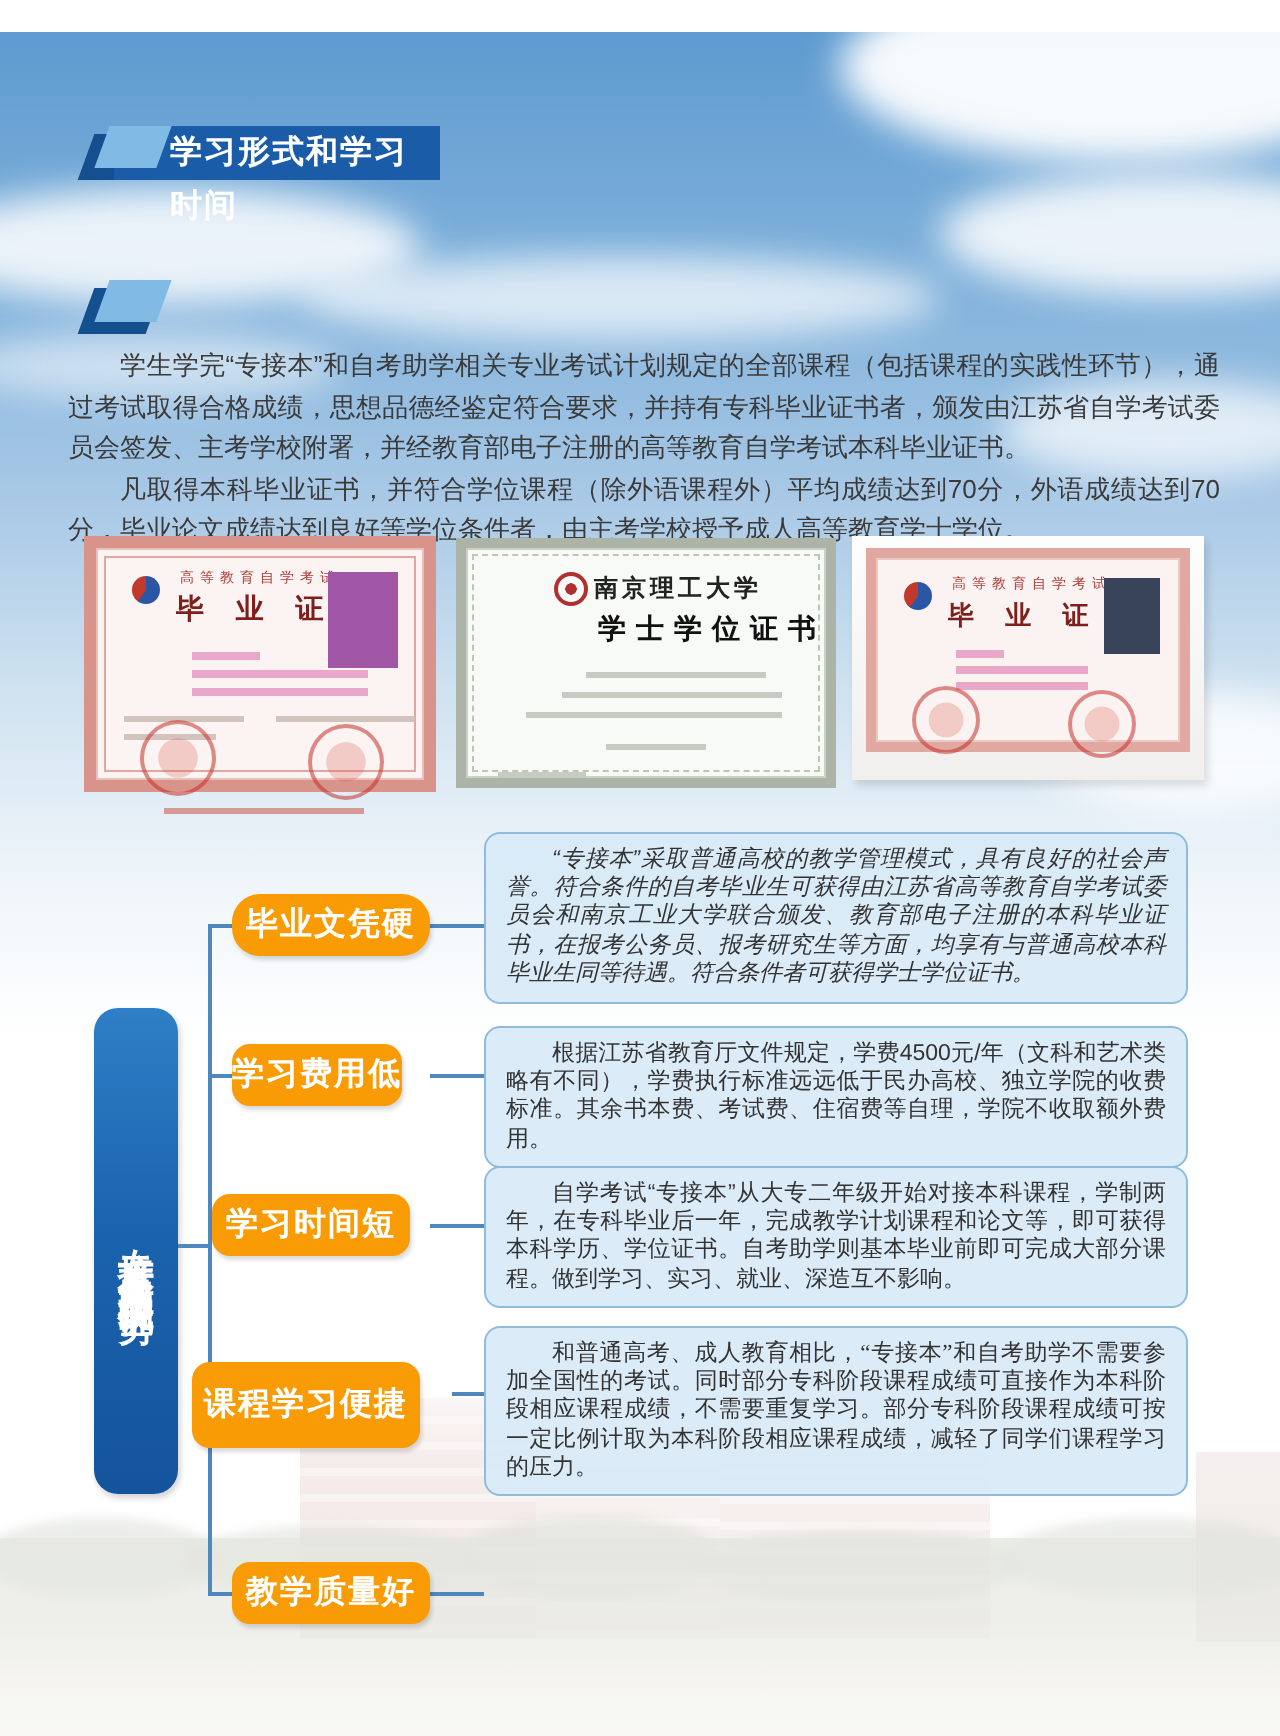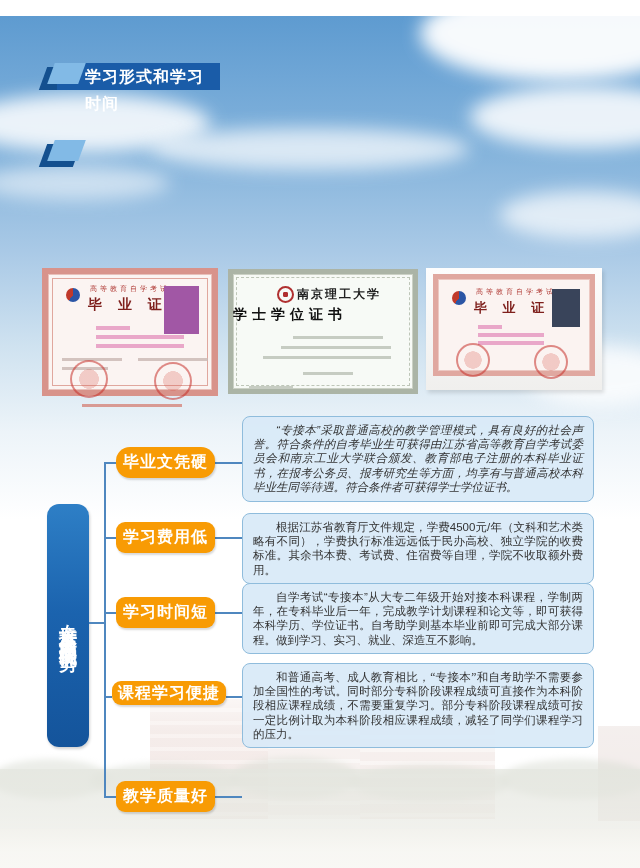--- a/index.html
+++ b/index.html
@@ -79,21 +79,21 @@
   .cert1 .s2{left:106px;top:88px;}
   .redline{position:absolute;height:3px;background:#D89A94;}
   .r1{left:34px;top:130px;width:100px;}
 
   .cert2{left:228px;top:253px;width:190px;height:125px;background:#F7FAF6;border:5px solid #ABB4A6;box-shadow:0 0 0 1px #CBD1C5 inset;}
   .cert2-inner{position:absolute;inset:3px;border:1px dashed #BEC6B8;}
   .cert2 .emblem{position:absolute;left:44px;top:12px;width:13px;height:13px;border-radius:50%;
     border:2px solid #B03030;background:radial-gradient(circle,#B03030 0 30%,transparent 32%);}
   .cert2 .univ{position:absolute;left:64px;top:12px;font-family:"Liberation Serif","DejaVu Serif",serif;
     font-weight:bold;font-size:12px;color:#222;letter-spacing:2px;white-space:nowrap;}
-  .cert2 .deg-title{position:absolute;left:0;right:0;top:32px;text-align:left;font-weight:bold;
+  .cert2 .deg-title{position:absolute;left:0;right:0;top:32px;text-align:right;font-weight:bold;
     font-size:14px;color:#111;letter-spacing:5px;white-space:nowrap;}
   .c2line{position:absolute;height:3px;background:#C6CCC2;}
   .cl1{left:60px;top:62px;width:90px;}
   .cl2{left:48px;top:72px;width:110px;}
   .cl3{left:30px;top:82px;width:128px;}
   .cl4{left:70px;top:98px;width:50px;}
   .cl5{left:16px;top:112px;width:44px;}
 
   .cert3-wrap{left:426px;top:252px;width:176px;height:122px;background:linear-gradient(180deg,#FDFDFD,#F0EFED);box-shadow:2px 3px 4px rgba(0,0,0,.12);}
   .cert3{position:absolute;left:7px;top:6px;right:7px;bottom:14px;background:#FBF3F1;border:5px solid #E0A8A0;box-shadow:0 0 0 1px #ECC8C2 inset;}
@@ -112,23 +112,23 @@
     background:linear-gradient(180deg,#2E7FC6 0%,#1B63AE 45%,#14549B 100%);
     color:#fff;font-weight:bold;font-size:18px;letter-spacing:3px;
     writing-mode:vertical-rl;text-orientation:upright;
     display:flex;align-items:center;justify-content:center;
     box-shadow:1px 2px 3px rgba(0,0,0,.18);}
   .cline{position:absolute;background:#4F87BF;}
   .adv-btn{position:absolute;background:#F89B04;border-radius:9px;color:#fff;font-weight:bold;
     font-size:16px;letter-spacing:1px;display:flex;align-items:center;justify-content:center;
     white-space:nowrap;box-shadow:1px 2px 2px rgba(0,0,0,.15);}
   .btn1{left:116px;top:431px;width:99px;height:31px;border-radius:14px;}
-  .btn2{left:116px;top:506px;width:99px;height:31px;}
-  .btn3{left:116px;top:581px;width:99px;height:31px;}
-  .btn4{left:112px;top:665px;width:114px;height:24px;}
+  .btn2{left:116px;top:506px;width:85px;height:31px;}
+  .btn3{left:106px;top:581px;width:99px;height:31px;}
+  .btn4{left:96px;top:665px;width:114px;height:43px;}
   .btn5{left:116px;top:765px;width:99px;height:31px;}
   .adv-box{position:absolute;left:242px;width:352px;box-sizing:border-box;
     background:rgba(216,234,247,.93);border:1px solid #8FBCDC;border-radius:8px;
     padding:6px 10px;font-size:11.5px;line-height:14.2px;color:#333;text-align:justify;text-indent:2em;}
   .box1{top:400px;min-height:86px;font-style:italic;}
   .box2{top:497px;min-height:55px;}
   .box3{top:567px;min-height:64px;}
   .box4{top:647px;min-height:73px;font-family:Liberation Serif, serif;}
   .box5{top:729px;min-height:102px;}
 </style>
@@ -166,20 +166,24 @@
     <div class="bar">学习形式和学习时间</div>
     <div class="acc-light"></div>
   </div>
 
 
   <div class="sec-head" style="left:42px;top:124px;width:142px;">
     <div class="acc-dark"></div>
     <div class="acc-light"></div>
   </div>
 
+  <div class="para" style="top:157px;">
+    <p>学生学完“专接本”和自考助学相关专业考试计划规定的全部课程（包括课程的实践性环节），通过考试取得合格成绩，思想品德经鉴定符合要求，并持有专科毕业证书者，颁发由江苏省自学考试委员会签发、主考学校附署，并经教育部电子注册的高等教育自学考试本科毕业证书。</p>
+    <p>凡取得本科毕业证书，并符合学位课程（除外语课程外）平均成绩达到70分，外语成绩达到70分，毕业论文成绩达到良好等学位条件者，由主考学校授予成人高等教育学士学位。</p>
+  </div>
 
   <div class="cert cert1">
     <div class="cert1-inner"></div>
     <div class="cert-logo"></div>
     <div class="cert-issuer">高等教育自学考试</div>
     <div class="cert-title">毕 业 证 书</div>
     <div class="photo"></div>
     <div class="fieldbar f1"></div>
     <div class="fieldbar f2"></div>
     <div class="fieldbar f3"></div>

